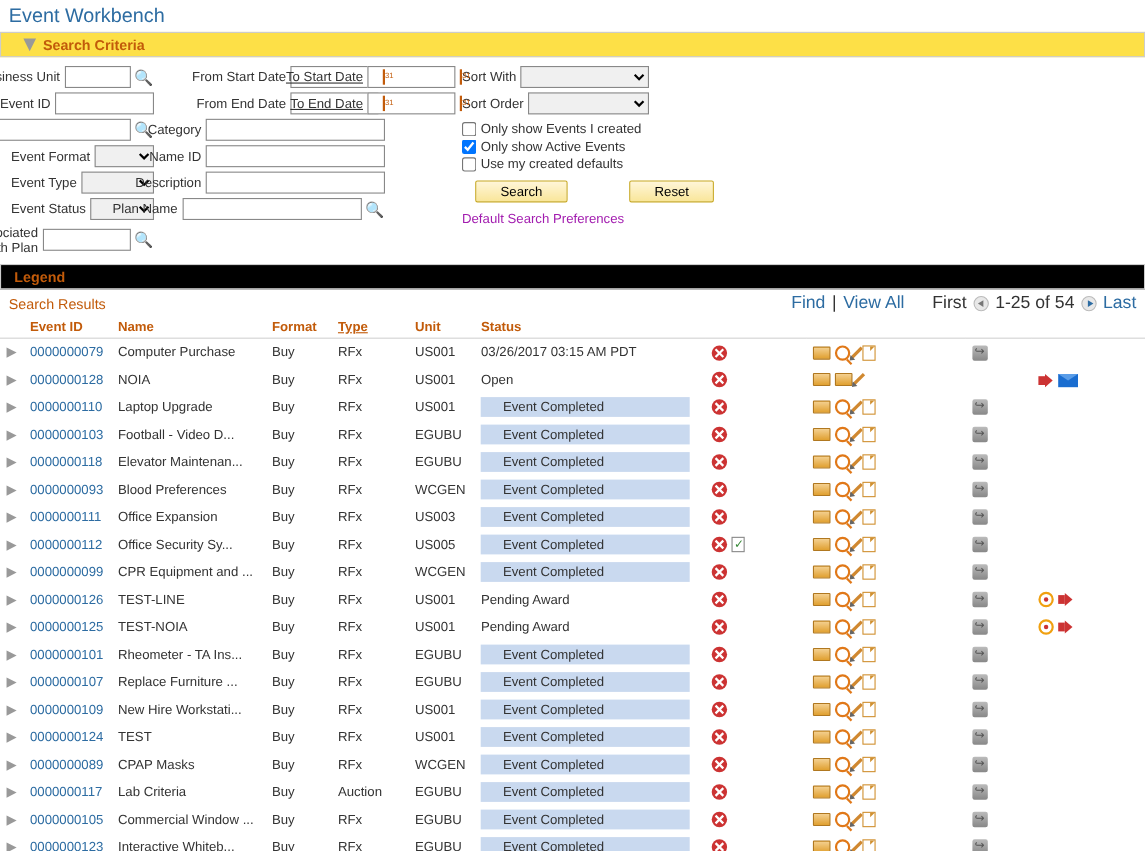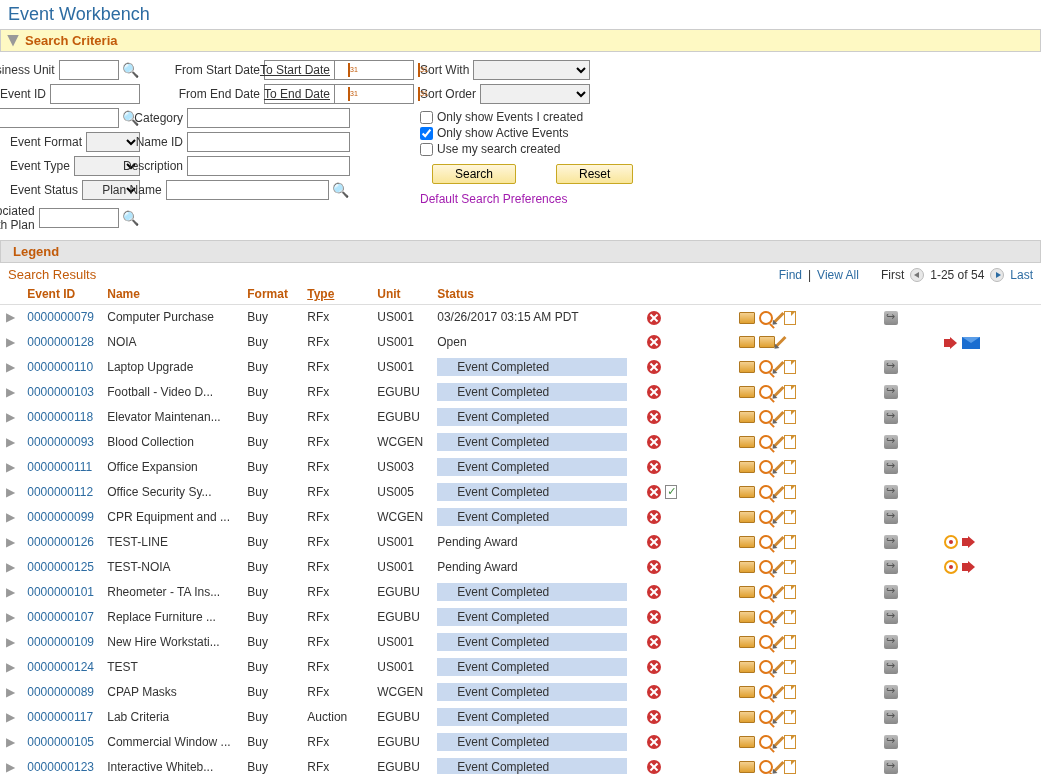--- a/index.html
+++ b/index.html
@@ -1,39 +1,39 @@
 <!DOCTYPE html>
 <html><head>
 <meta charset="utf-8">
 <style>
 * { box-sizing: border-box; margin: 0; padding: 0; }
 body { font-family: Arial, sans-serif; font-size: 12px; color: #333; background: #fff; }
 .page-title { font-size: 18px; color: #2d6ca2; padding: 4px 8px; }
-.section-bar { background: #fef9c3; border: 1px solid #ccc; padding: 3px 6px; display: flex; align-items: center; gap: 6px; }
+.section-bar { background: #fde047; border: 1px solid #ccc; padding: 3px 20px; display: flex; align-items: center; gap: 6px; }
 .section-bar .toggle { width: 12px; height: 12px; background: #999; display: inline-block; clip-path: polygon(0 0, 100% 0, 50% 100%); cursor: pointer; }
 .section-title { color: #c25b0a; font-weight: bold; font-size: 13px; }
 .criteria { padding: 8px 10px 4px 10px; }
 .criteria-row { display: flex; gap: 30px; }
 .criteria-col { display: flex; flex-direction: column; gap: 4px; }
 .field { display: flex; align-items: center; gap: 4px; justify-content: flex-end; }
 .field label { font-size: 12px; color: #333; white-space: nowrap; text-align: right; }
 .field input[type=text] { border: 1px solid #888; height: 20px; padding: 1px 3px; font-size: 12px; }
 .field select { border: 1px solid #888; height: 20px; font-size: 12px; background: #f0f0f0; }
 .lookup-icon { color: #2d6ca2; font-size: 14px; cursor: pointer; }
 .cal-icon { display:inline-block; width:14px; height:14px; background:#fff; border:1px solid #c25b0a; position:relative; cursor:pointer; }
 .cal-icon::after{content:"31"; font-size:7px; color:#c25b0a; position:absolute; top:2px; left:1px;}
 .checks { display:flex; flex-direction:column; gap:2px; padding-top:2px;}
 .checks label { display:flex; align-items:flex-end; gap:4px; font-size:12px; white-space:nowrap;}
 .btn { background: linear-gradient(#fff6d9,#f9e69a); border:1px solid #c8a822; padding:2px 22px; font-size:12px; cursor:pointer; border-radius:2px;}
-.btn-row { display:flex; gap:40px; margin-top:4px; margin-left:12px;align-items:flex-end;}
+.btn-row { display:flex; gap:56px; margin-top:4px; margin-left:12px;align-items:flex-end;}
 .link { color:#a21caf; cursor:pointer; }
-.legend-bar { background:#e5e5e5; border:1px solid #ccc; padding:3px 6px; display:flex; align-items:center; gap:6px; margin-top:4px;}
+.legend-bar { background:#000000; border:1px solid #ccc; padding:3px 6px; display:flex; align-items:center; gap:6px; margin-top:4px;}
 .results-header { display:flex; justify-content:space-between; padding:4px 8px 0 8px; align-items:center;}
 .search-results-label { color:#c25b0a; font-size:13px;}
-.nav { display:flex; gap:6px; align-items:center; font-size:12px; color:#333;justify-content:flex-end;}
+.nav { display:flex; gap:6px; align-items:center; font-size:16px; color:#333;justify-content:flex-end;}
 .nav .link { color:#2d6ca2;}
 .nav-arrow { display:inline-block; width:14px; height:14px; border-radius:50%; background:#e8e8e8; border:1px solid #bbb; position:relative; cursor:pointer;}
 .nav-arrow.left::after{content:""; position:absolute; left:3px; top:3px; border-top:3px solid transparent; border-bottom:3px solid transparent; border-right:5px solid #777;}
 .nav-arrow.right::after{content:""; position:absolute; left:5px; top:3px; border-top:3px solid transparent; border-bottom:3px solid transparent; border-left:5px solid #2d6ca2;}
 table.results { width:100%; border-collapse:collapse; margin-top:2px;}
 table.results th { text-align:left; color:#c25b0a; font-weight:bold; font-size:12px; padding:3px 6px; border-bottom:1px solid #ddd;}
 table.results td { padding:3px 6px; font-size:12px; vertical-align:middle; height:25px;}
 .expand { color:#999; cursor:pointer;}
 .evlink { color:#2d6ca2; cursor:pointer;}
 .status-chip { background:#c9d9ef; padding:2px 20px; display:inline-block; min-width:190px;}
@@ -163,21 +163,21 @@
         <label>
             <input type="checkbox" style="">
             <span>Only show Events I created</span>
           </label>
         <label>
             <input type="checkbox" checked="" style="">
             <span>Only show Active Events</span>
           </label>
         <label>
             <input type="checkbox" style="">
-            <span>Use my search created</span>
+            <span>Use my created defaults</span>
           </label>
       </div>
       <div class="btn-row">
         <button class="btn">Search</button>
         <button class="btn">Reset</button>
       </div>
       <span class="link" style="margin-top:4px;">Default Search Preferences</span>
     </div>
   </div>
 </div>
@@ -280,21 +280,21 @@
         <td>EGUBU</td>
         <td><span class="status-chip">Event Completed</span></td>
         <td class="action-cell"><span class="icon-cancel"></span></td>
         <td class="action-cell"><span class="icon-book"></span><span class="icon-analyze"></span><span class="icon-edit"></span><span class="icon-doc"></span></td>
         <td class="action-cell"><span class="icon-notify"></span></td>
         <td class="action-cell"></td>
       </tr>
       <tr>
         <td><span class="expand">▶</span></td>
         <td><span class="evlink">0000000093</span></td>
-        <td>Blood Collection</td>
+        <td>Blood Preferences</td>
         <td>Buy</td>
         <td>RFx</td>
         <td>WCGEN</td>
         <td><span class="status-chip">Event Completed</span></td>
         <td class="action-cell"><span class="icon-cancel"></span></td>
         <td class="action-cell"><span class="icon-book"></span><span class="icon-analyze"></span><span class="icon-edit"></span><span class="icon-doc"></span></td>
         <td class="action-cell"><span class="icon-notify"></span></td>
         <td class="action-cell"></td>
       </tr>
       <tr>

